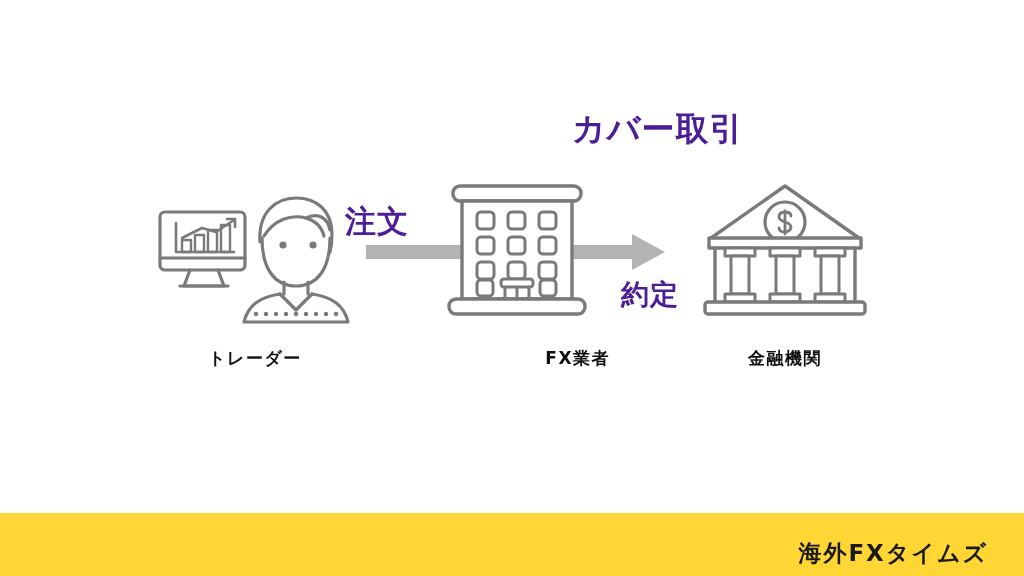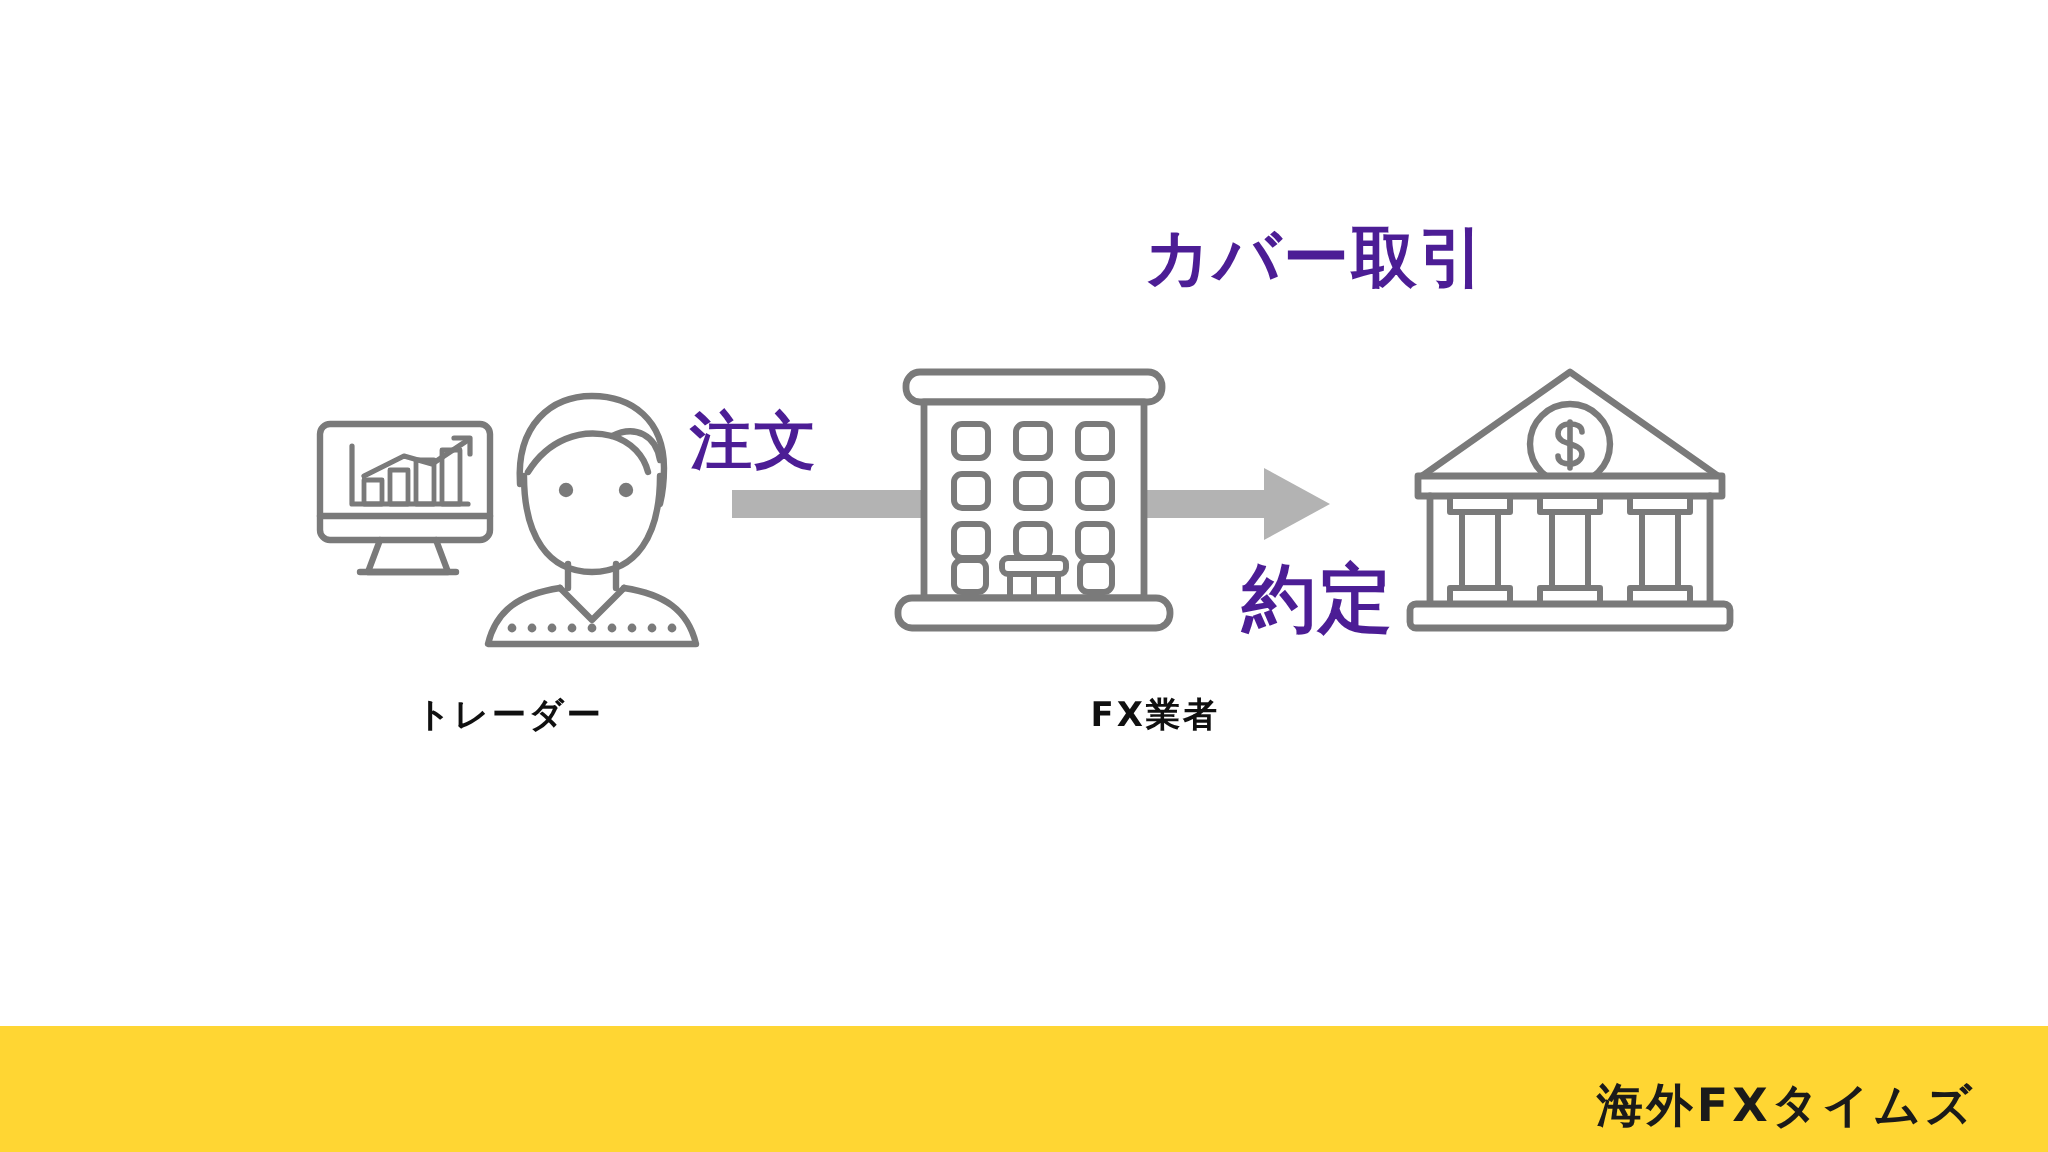--- a/index.html
+++ b/index.html
@@ -119,21 +119,21 @@
   #annot-cover {
     left: 572px;
     top: 112px;
     font-size: 33px;
     letter-spacing: 1px;
     z-index: 3;
   }
   #annot-fill {
     left: 621px;
     top: 281px;
-    font-size: 37px;
+    font-size: 28px;
     letter-spacing: 1px;
     z-index: 3;
   }
 
   
   .footer-band {
     position: absolute;
     left: 0;
     top: 497px;
     width: 1024px;
@@ -285,20 +285,21 @@
           <rect x="120" y="70" width="30" height="8" fill="#ffffff" stroke-width="3"></rect>
           <rect x="126" y="78" width="18" height="38" fill="#ffffff" stroke-width="3"></rect>
           <rect x="120" y="116" width="30" height="8" fill="#ffffff" stroke-width="3"></rect>
 
           <path d="M 20 70 L 20 124"></path>
           <path d="M 160 70 L 160 124"></path>
 
           <rect x="10" y="124" width="160" height="12" rx="3" fill="#ffffff"></rect>
         </svg>
       </div>
+      <div class="node-label">金融機関</div>
     </div>
 
     <div class="annot" id="annot-order">注文</div>
     <div class="annot" id="annot-cover">カバー取引</div>
     <div class="annot" id="annot-fill">約定</div>
 
   </div>
 
   <div class="footer-band">
     <div class="footer-logo">海外FXタイムズ</div>

